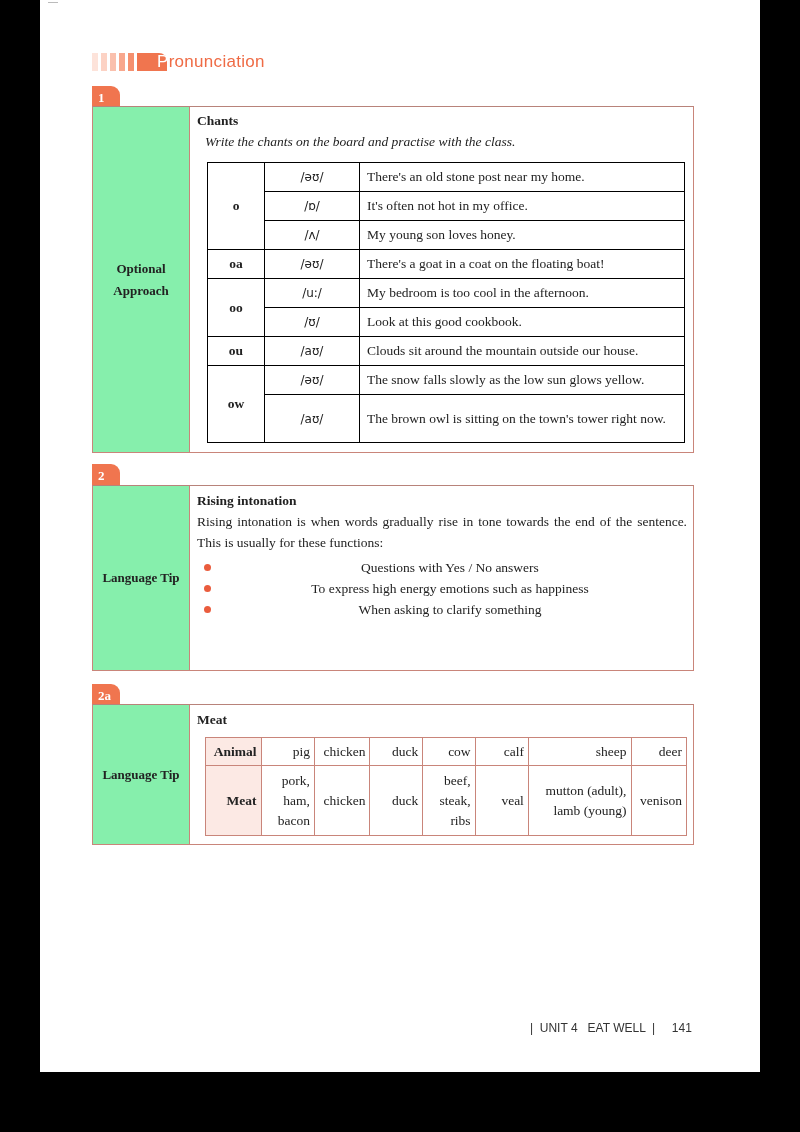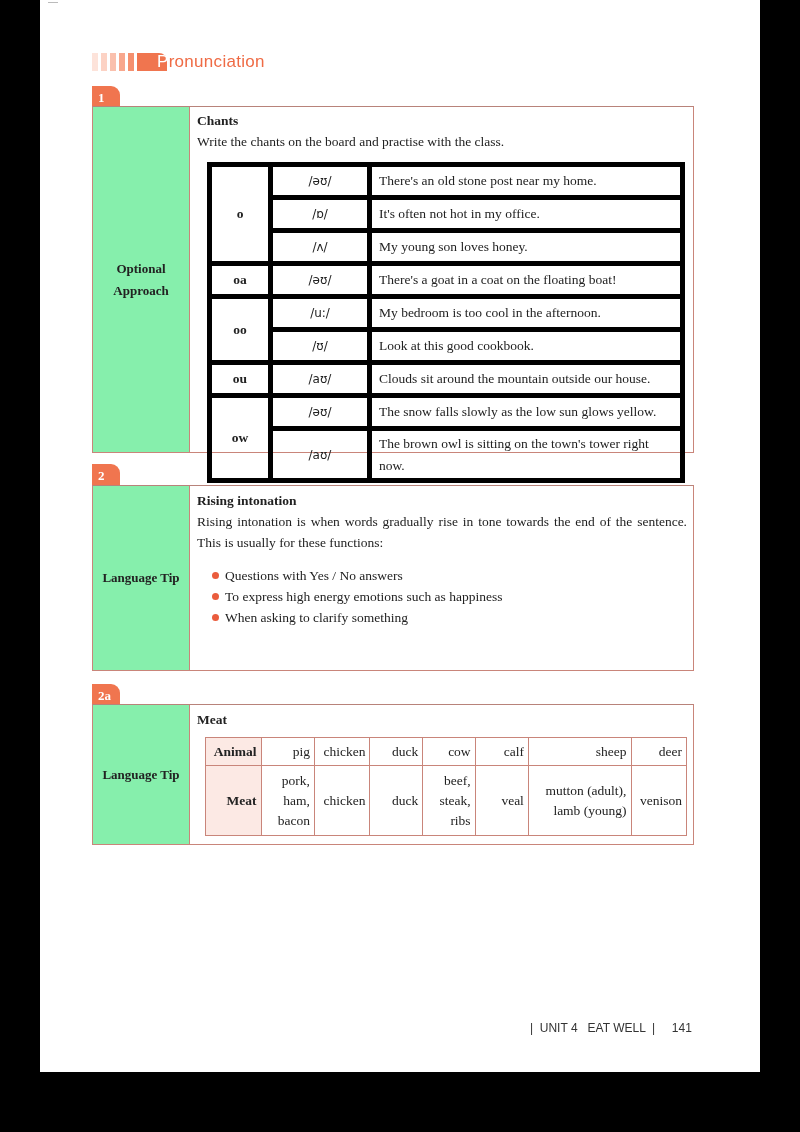--- a/index.html
+++ b/index.html
@@ -35,26 +35,26 @@
     position: absolute; left: 0; top: 0; bottom: 0; width: 96px; background: #86efac;
     border-right: 1px solid #c9857a; display: flex; align-items: center; justify-content: center;
     text-align: center; font-weight: bold; font-size: 13px; line-height: 22px;
   }
   .sec .body { position: absolute; left: 104px; top: 0; right: 6px; bottom: 0; font-size: 13.5px; }
   .sec .h { font-weight: bold; font-size: 13.5px; }
 
   
   table { border-collapse: collapse; }
   .chants { position: absolute; left: 10px; top: 55px; width: 478px; font-size: 13.5px; }
-  .chants td { border: 5px solid #000000; height: 28px; padding: 0 7px; }
+  .chants td { border: 1px solid #000000; height: 28px; padding: 0 7px; }
   .chants td.l { width: 42px; text-align: center; font-weight: bold; }
   .chants td.p { width: 80px; text-align: center; font-family: "DejaVu Sans", sans-serif; font-size: 12px; }
   .chants td.s { line-height: 22px; }
 
-  ul.bul { list-style: none; margin: 12px; padding: 0; }
+  ul.bul { list-style: none; margin: 4px; padding: 0; text-align: center; }
   ul.bul li { position: relative; padding-left: 16px; height: 21px; line-height: 21px; }
   ul.bul li .dot {
     position: absolute; left: 3px; top: 7px; width: 7px; height: 7px; border-radius: 50%; background: #ea5c3d;
   }
 
   .meat { position: absolute; left: 8px; top: 32px; font-size: 13.5px; }
   .meat td { border: 1px solid #c9857a; text-align: right; padding: 0 4px; line-height: 20px; }
   .meat td.hd { background: #fce9e4; font-weight: bold; }
 
   .footer {
@@ -81,21 +81,21 @@
   <div class="badge" style="top:86px;">1</div>
   <div class="sec" style="top:106px;height:347px;">
     <div class="side">
       <div>
         <div>Optional</div>
         <div>Approach</div>
       </div>
     </div>
     <div class="body">
       <div class="h" style="position:absolute;top:6px;left:0;">Chants</div>
-      <div style="position:absolute;top:27px;left:0;">Write the chants on the board and practise with the class.</div>
+      <div style="position:absolute;top:27px;left:8px;font-style:italic;">Write the chants on the board and practise with the class.</div>
       <table class="chants">
         <tbody>
             <tr>
           <td class="l" rowspan="3">o</td>
           <td class="p">/əʊ/</td>
           <td class="s">There's an old stone post near my home.</td>
         </tr>
         <tr>
           <td class="p">/ɒ/</td>
           <td class="s">It's often not hot in my office.</td>

